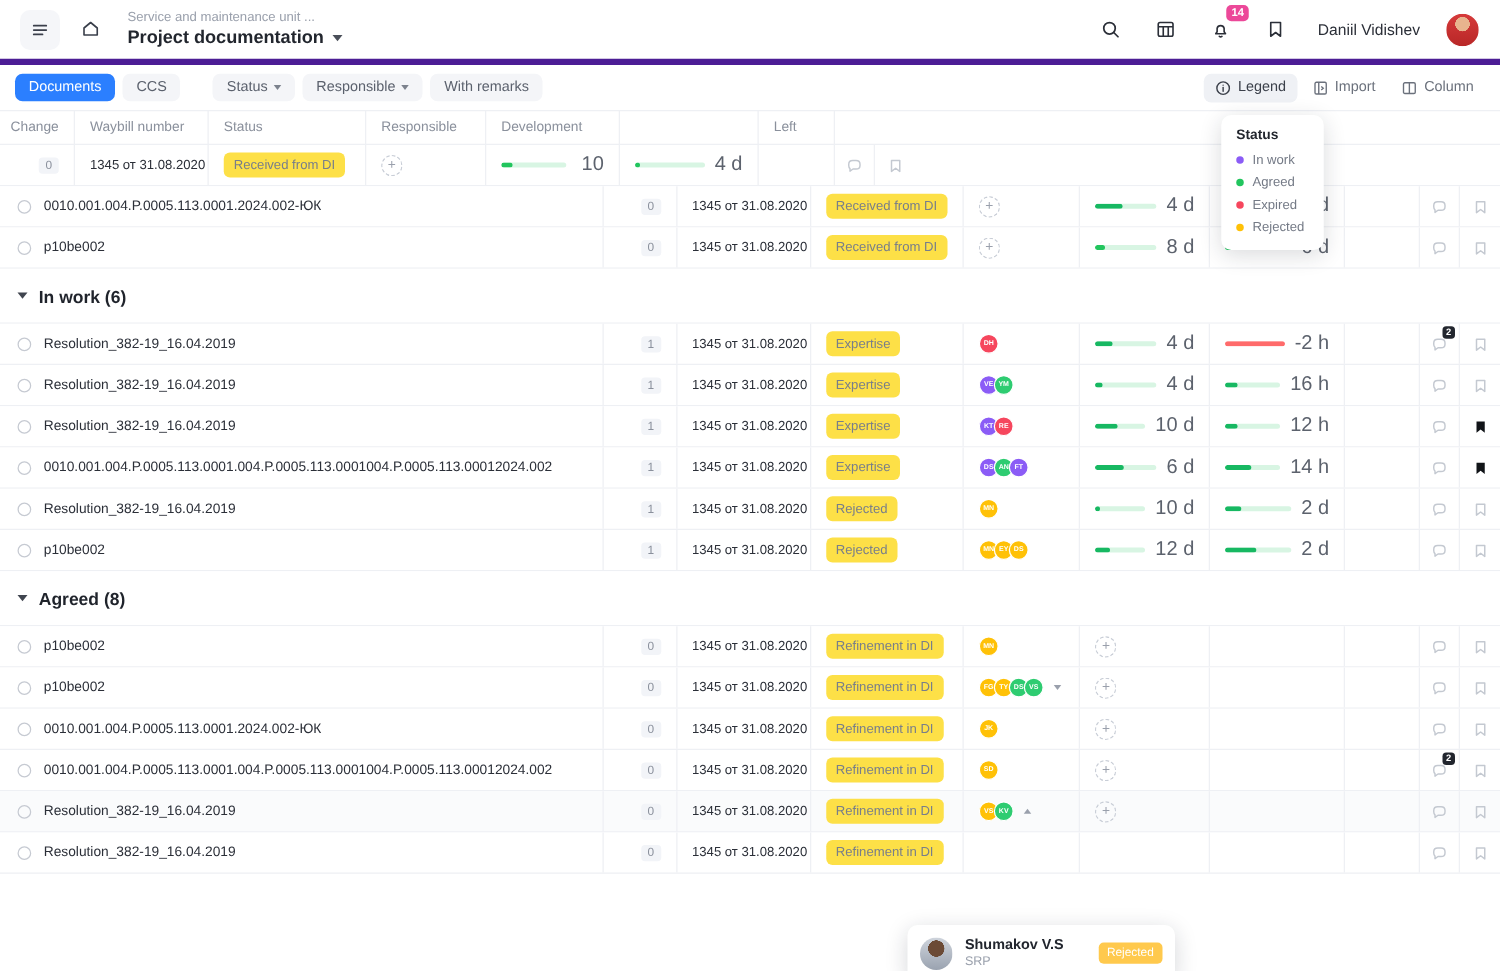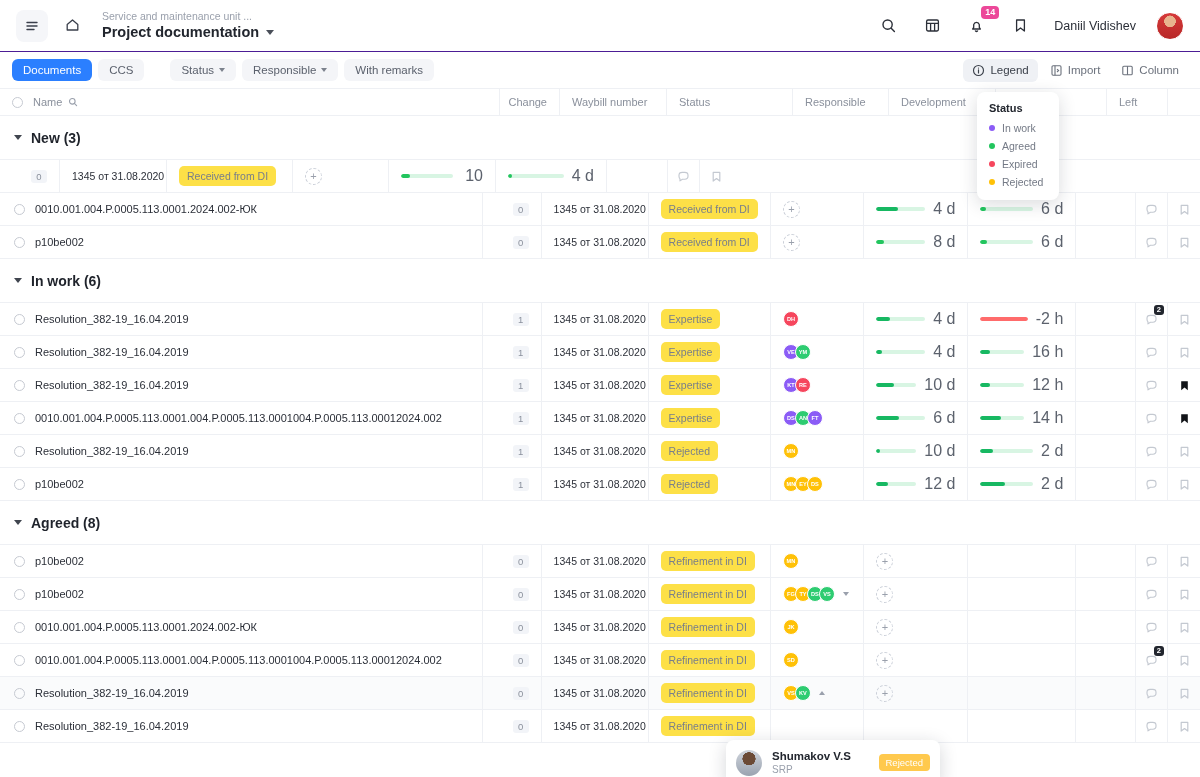--- a/index.html
+++ b/index.html
@@ -9,21 +9,21 @@
     background: #ffffff;
     color: #2b2f38;
     overflow: hidden;
   }
   #app { position: relative; width: 1200px; height: 777px; }
 
   
   .topbar {
     height: 52px; display: flex; align-items: center;
     padding: 16px 16px; background: #fff;
-    border-bottom: 1px solid #4c1d95;
+    border-bottom: 5px solid #4c1d95;
     position: relative; z-index: 5;
   }
   .icon-btn {
     width: 32px; height: 32px; display: flex; align-items: center;
     justify-content: center; border-radius: 8px; cursor: pointer;
     color: #3a3f4b;
   }
   .hamburger { background: #f5f6f9; }
   .crumbs { margin-left: 14px; display: flex; flex-direction: column; justify-content: center; }
   .crumb-sub { font-size: 10.5px; color: #9aa0ac; line-height: 13px; }
@@ -294,45 +294,31 @@
           <rect x="1.8" y="2.2" width="9.4" height="8.6" rx="1.1"></rect>
             <path d="M6.5 2.2v8.6"></path>
         </svg>
         <span>Column</span>
       </div>
     </div>
   </div>
 
   <div class="table-wrap">
     <div class="thead">
-      <div class="th col-name">
-        <span class="radio"></span>
-        <span style="margin-left:10px;">Name</span>
-        <span class="search-mini">
-          <svg width="10" height="10" viewBox="0 0 10 10" fill="none" stroke="#9aa0ac" stroke-width="1.1" stroke-linecap="round">
-            <circle cx="4.3" cy="4.3" r="2.8"></circle>
-              <path d="M6.4 6.4 8.6 8.6"></path>
-          </svg>
-        </span>
-      </div>
       <div class="th col-change num">Change</div>
       <div class="th col-waybill">Waybill number</div>
       <div class="th col-status">Status</div>
       <div class="th col-resp">Responsible</div>
       <div class="th col-dev">Development</div>
       <div class="th col-prog2"></div>
       <div class="th col-left">Left</div>
       <div class="th col-act last"></div>
     </div>
 
     <div id="groups-host">
-        <div class="group-head">
-          <span class="group-caret"></span>
-          <span>New (3)</span>
-        </div>
         <div class="row">
           <div class="cell change col-change">
             <span class="change-pill">0</span>
           </div>
           <div class="cell col-waybill">
             <span class="waybill">1345 от 31.08.2020</span>
           </div>
           <div class="cell col-status">
             <span class="status-pill">Received from DI</span>
           </div>

